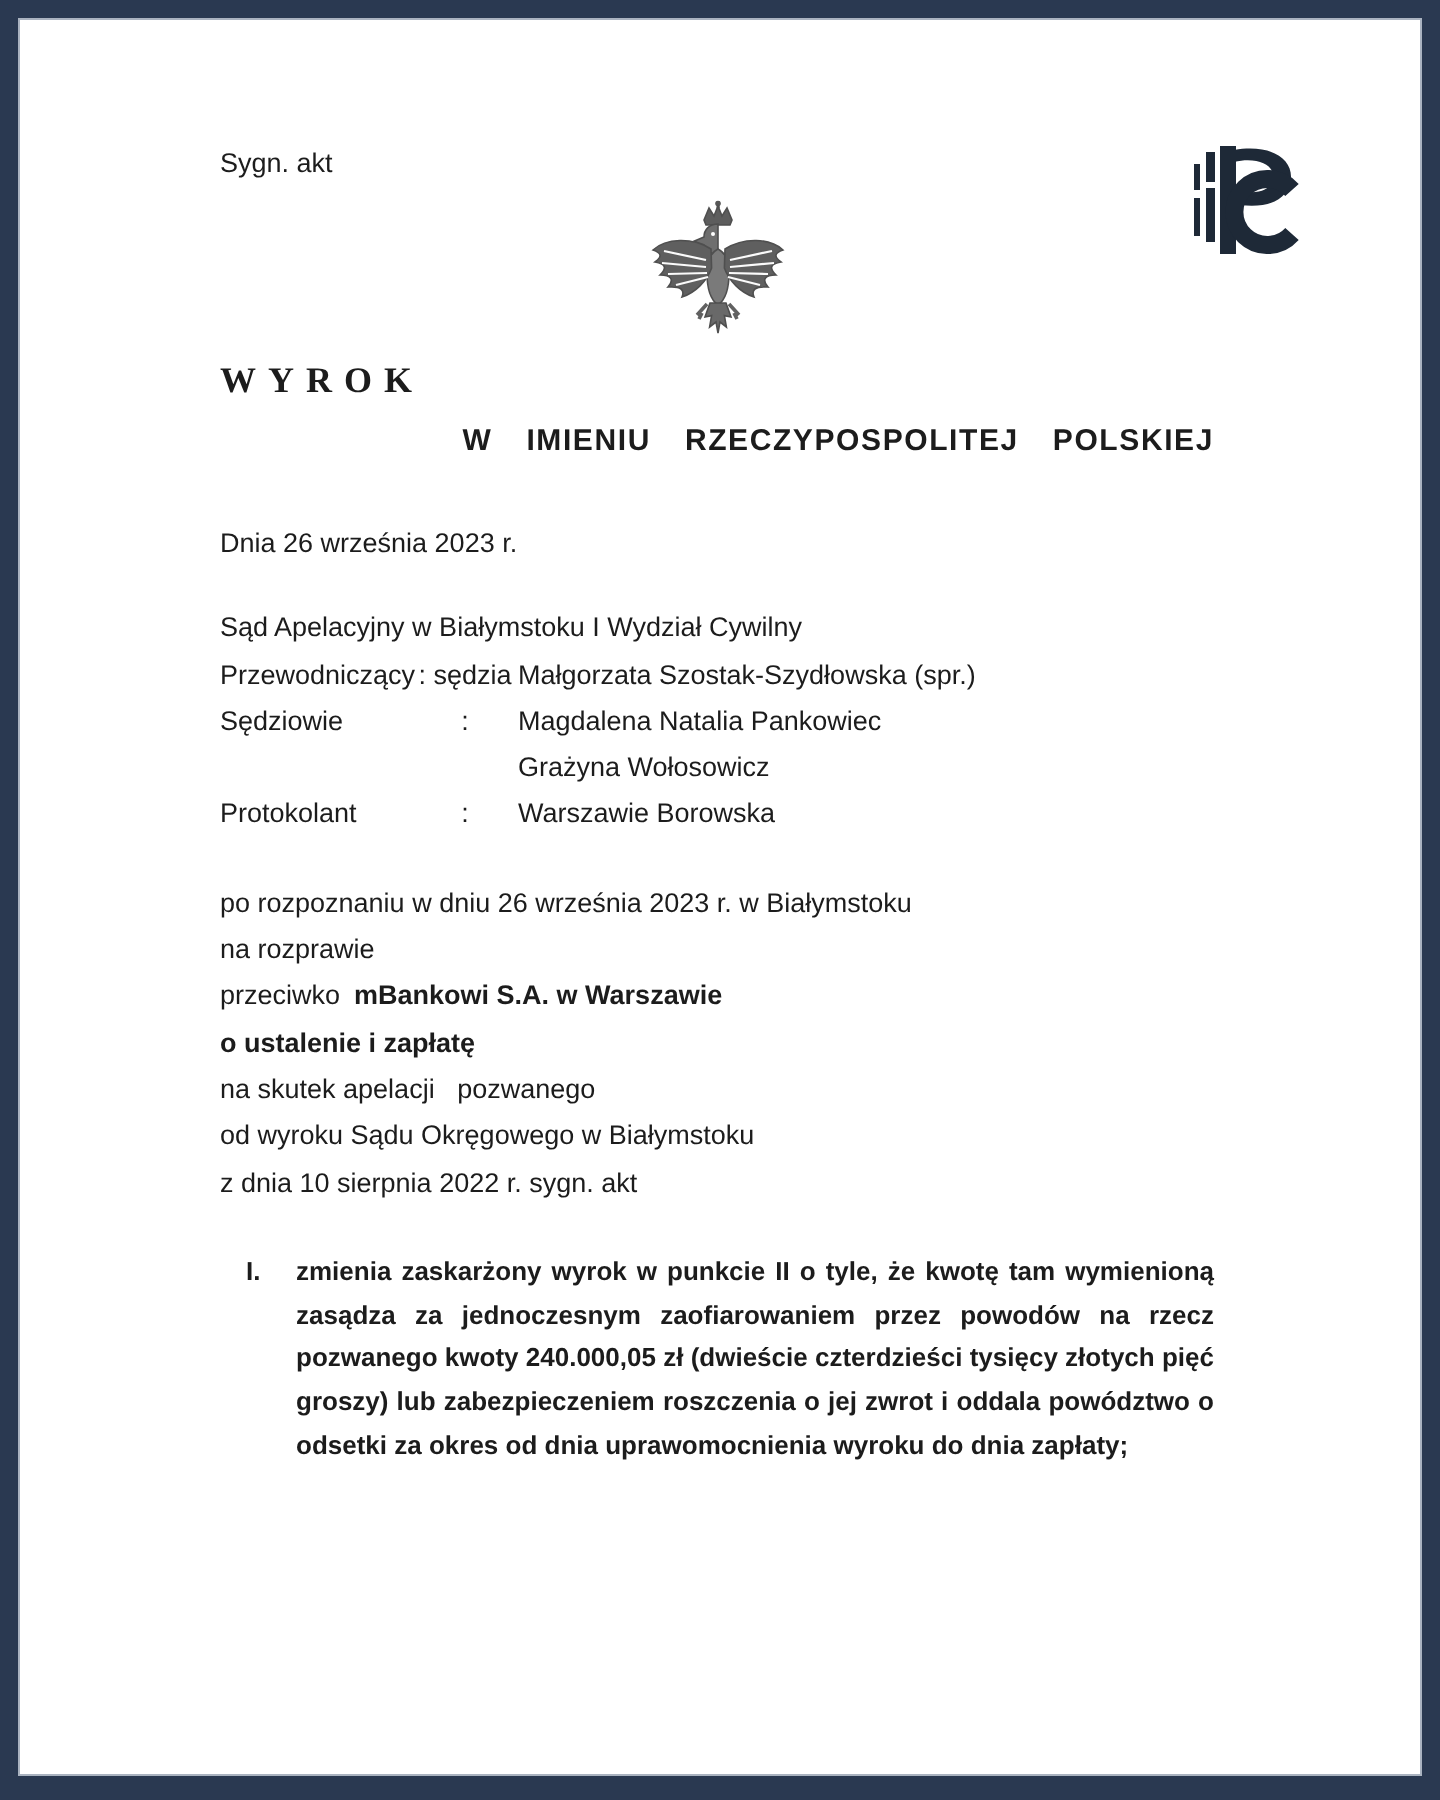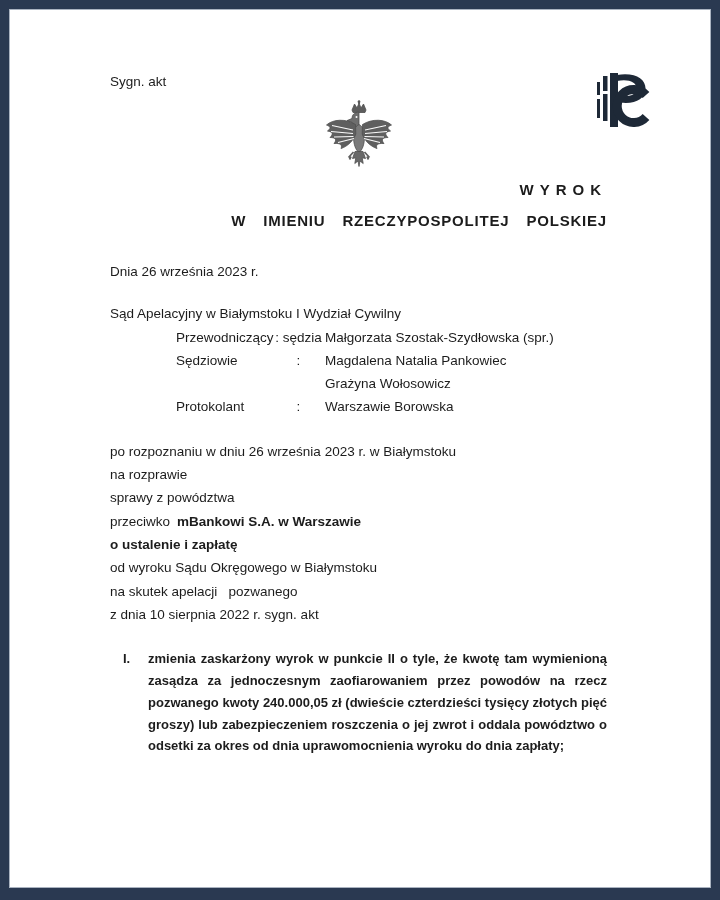--- a/index.html
+++ b/index.html
@@ -25,34 +25,34 @@
     line-height: 23.3px;
   }
   .sygn { margin-top: 64px; line-height: 16px; }
   .logo-wrap {
     position: absolute; top: 63px; right: 56px;
     width: 57px; height: 54px;
   }
   .emblem-wrap { text-align: center; margin-top: 10px; height: 74px; }
   .title1 {
     margin-top: 7px;
-    text-align: right;
-    font-weight: bold; font-size: 15px;
-    letter-spacing: 6px; line-height: 18px;
+    text-align: left;
+    font-weight: bold; font-size: 18px;
+    letter-spacing: 6px; line-height: 18px; font-family: Liberation Serif, serif;
   }
   .title2 {
     margin-top: 13px;
     text-align: right;
     font-weight: bold; font-size: 15px;
     letter-spacing: .8px; word-spacing: 12px;
     line-height: 18px;
   }
   .dateline { margin-top: 30px; line-height: 23.3px; }
   .court { margin-top: 19px; }
-  .comp-row { display: flex; margin-left: 66px; }
+  .comp-row { display: flex; }
   .comp-label { width: 96px; flex: none; }
   .comp-colon { width: 53px; flex: none; white-space: pre; text-align: center; }
   .comp-name { flex: 1; }
   .case { margin-top: 21px; }
   .case .pre { white-space: pre-wrap; }
   .bold { font-weight: bold; }
   .case .bold-gap { font-weight: bold; margin-left: 7px; }
   .judgment { margin-top: 22px; margin-left: 13px; font-weight: bold; font-size: 13px; line-height: 21.8px; }
   .j-item { display: flex; }
   .j-num { width: 25px; flex: none; }
@@ -126,25 +126,24 @@
         <div class="comp-row">
           <span class="comp-label">Protokolant</span>
           <span class="comp-colon">:</span>
           <span class="comp-name">Warszawie Borowska</span>
         </div>
       </div>
 
       <div class="case">
         <div class="pre">po rozpoznaniu w dniu 26 września 2023 r. w Białymstoku</div>
         <div class="pre">na rozprawie</div>
-        <div class="pre">sprawy z powództwa</div>
         <div><span class="pre">przeciwko</span><span class="bold-gap">mBankowi S.A. w Warszawie</span></div>
         <div class="bold">o ustalenie i zapłatę</div>
+        <div class="pre">na skutek apelacji   pozwanego</div>
         <div class="pre">od wyroku Sądu Okręgowego w Białymstoku</div>
-        <div class="pre">na skutek apelacji   pozwanego</div>
         <div class="pre">z dnia 10 sierpnia 2022 r. sygn. akt</div>
       </div>
 
       <div class="judgment">
         <div class="j-item">
           <span class="j-num">I.</span>
           <span class="j-text">zmienia zaskarżony wyrok w punkcie II o tyle, że kwotę tam wymienioną zasądza za jednoczesnym zaofiarowaniem przez powodów na rzecz pozwanego kwoty 240.000,05 zł (dwieście czterdzieści tysięcy złotych pięć groszy) lub zabezpieczeniem roszczenia o jej zwrot i oddala powództwo o odsetki za okres od dnia uprawomocnienia wyroku do dnia zapłaty;</span>
         </div>
       </div>
 

